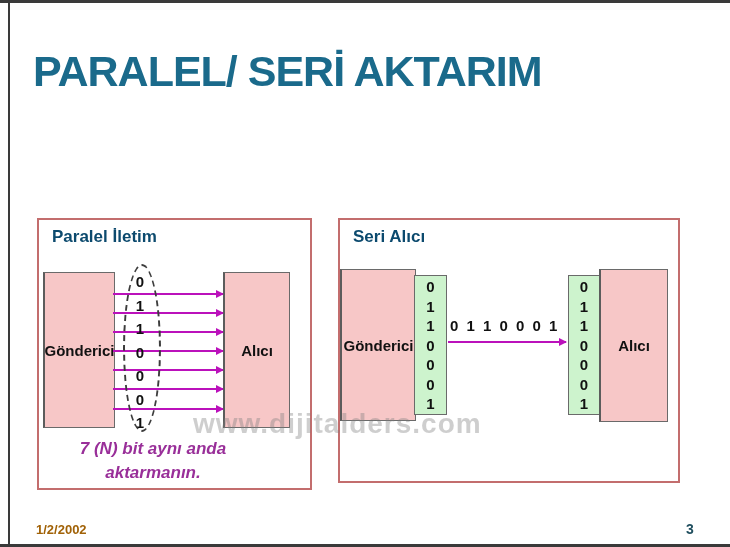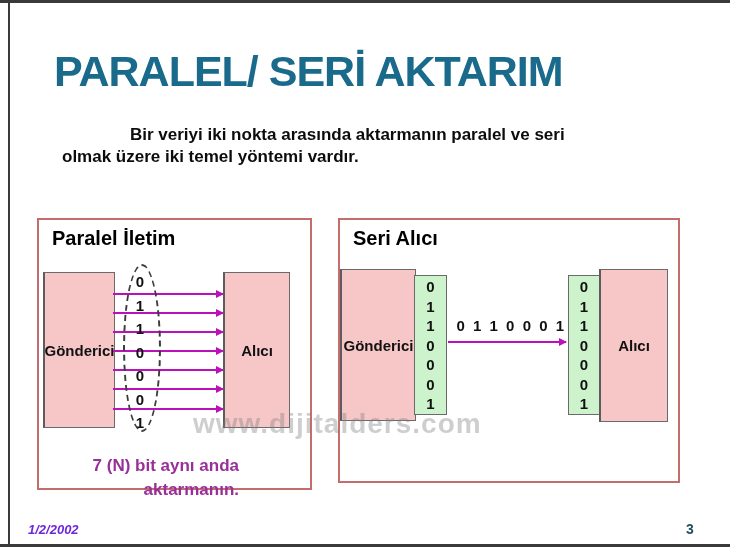--- a/index.html
+++ b/index.html
@@ -12,35 +12,35 @@
   }
   
   .frame-top{position:absolute;left:0;top:0;width:730px;height:3px;background:#3a3a3a;}
   .frame-left{position:absolute;left:8px;top:0;width:2px;height:547px;background:#3a3a3a;}
   .frame-bottom{position:absolute;left:0;top:544px;width:730px;height:3px;background:#3a3a3a;}
 
   
   .title{
     position:absolute;left:33px;top:47px;
     font-size:43px;font-weight:700;color:#1a6a8b;
-    letter-spacing:-1px;white-space:nowrap;margin-left:21px;
+    letter-spacing:-1px;white-space:nowrap;
   }
   .intro{
     position:absolute;left:62px;top:124px;width:540px;
     font-size:17px;font-weight:700;color:#0c0c0c;
     line-height:22px;text-indent:68px;
   }
 
   
   .panel{position:absolute;border:2px solid #c36d6d;background:#fff;}
   .panel-parallel{left:37px;top:218px;width:271px;height:268px;}
   .panel-serial{left:338px;top:218px;width:338px;height:261px;}
   .panel-header{
     position:absolute;left:13px;top:7px;
-    font-size:20px;font-weight:700;color:#000000;white-space:nowrap;
+    font-size:17px;font-weight:700;color:#0c4a6e;white-space:nowrap;
   }
 
   .node-box{
     position:absolute;
     background:#f7c7c7;
     border:1px solid #6a6a6a;border-left:2px solid #5c5c5c;
     display:flex;align-items:center;justify-content:center;
     font-size:15px;font-weight:700;color:#111;
   }
   
@@ -56,76 +56,75 @@
   .p-bits{
     position:absolute;left:88px;top:53px;width:26px;height:158px;
     display:flex;flex-direction:column;justify-content:space-between;
     text-align:center;font-size:15px;font-weight:700;color:#111;
   }
   .bits-ellipse{
     position:absolute;left:84px;top:44px;width:34px;height:164px;
     border:2px dashed #3c3c3c;border-radius:50%;
   }
   .p-caption{
-    position:absolute;left:28px;top:234px;width:172px;
-    text-align:right;font-size:17px;font-weight:700;color:#992f99;line-height:24px;
+    position:absolute;left:28px;top:217px;width:172px;
+    text-align:center;font-size:17px;font-weight:700;color:#992f99;line-height:24px;font-style:italic;
   }
 
   
   .s-sender{left:0px;top:49px;width:73px;height:150px;}
   .s-receiver{left:259px;top:49px;width:66px;height:151px;}
   .shift-register{
     position:absolute;background:#cdf3cd;border:1px solid #6a6a6a;
     display:flex;flex-direction:column;justify-content:space-between;
     text-align:center;font-size:15px;font-weight:700;color:#111;
     padding:2px 0;box-sizing:border-box;
   }
   .s-reg-out{left:74px;top:55px;width:33px;height:140px;}
   .s-reg-in{left:228px;top:55px;width:32px;height:140px;}
   .s-stream-label{
-    position:absolute;left:110px;top:97px;width:116px;text-align:right;
+    position:absolute;left:110px;top:97px;width:116px;text-align:left;
     font-size:15px;font-weight:700;color:#111;letter-spacing:2px;white-space:nowrap;
   }
   .s-arrow{
     position:absolute;left:108px;top:121px;width:118px;height:2px;background:#bb11bb;
   }
   .s-arrow::after{
     content:"";position:absolute;right:-1px;top:50%;transform:translateY(-50%);
     border-left:8px solid #bb11bb;border-top:4px solid transparent;border-bottom:4px solid transparent;
   }
 
   
   .watermark{
     position:absolute;left:193px;top:408px;
     font-size:28px;font-weight:700;letter-spacing:1px;
     color:rgba(125,125,125,0.38);white-space:nowrap;
   }
 
   
   .footer-date{
-    position:absolute;left:28px;top:522px;
-    font-size:13px;font-weight:700;color:#6d28d9;font-style:italic;
+    position:absolute;left:36px;top:522px;
+    font-size:13px;font-weight:700;color:#a16207;
   }
   .page-number{
     position:absolute;left:686px;top:521px;
     font-size:14px;font-weight:700;color:#204f5f;
   }
 </style>
 </head>
 <body>
 
 <div id="slide">
 
   <div class="frame-top"></div>
   <div class="frame-left"></div>
   <div class="frame-bottom"></div>
 
   <div class="title">PARALEL/ SERİ AKTARIM</div>
 
-  <div class="intro">Bir veriyi iki nokta arasında aktarmanın paralel ve seri olmak üzere iki temel yöntemi vardır.</div>
 
   <div class="panel panel-parallel">
     <div class="panel-header">Paralel İletim</div>
 
     <div class="node-box p-sender">
       <span>Gönderici</span>
     </div>
 
     <div class="p-arrow" style="top:73px"></div>
     <div class="p-arrow" style="top:92px"></div>

